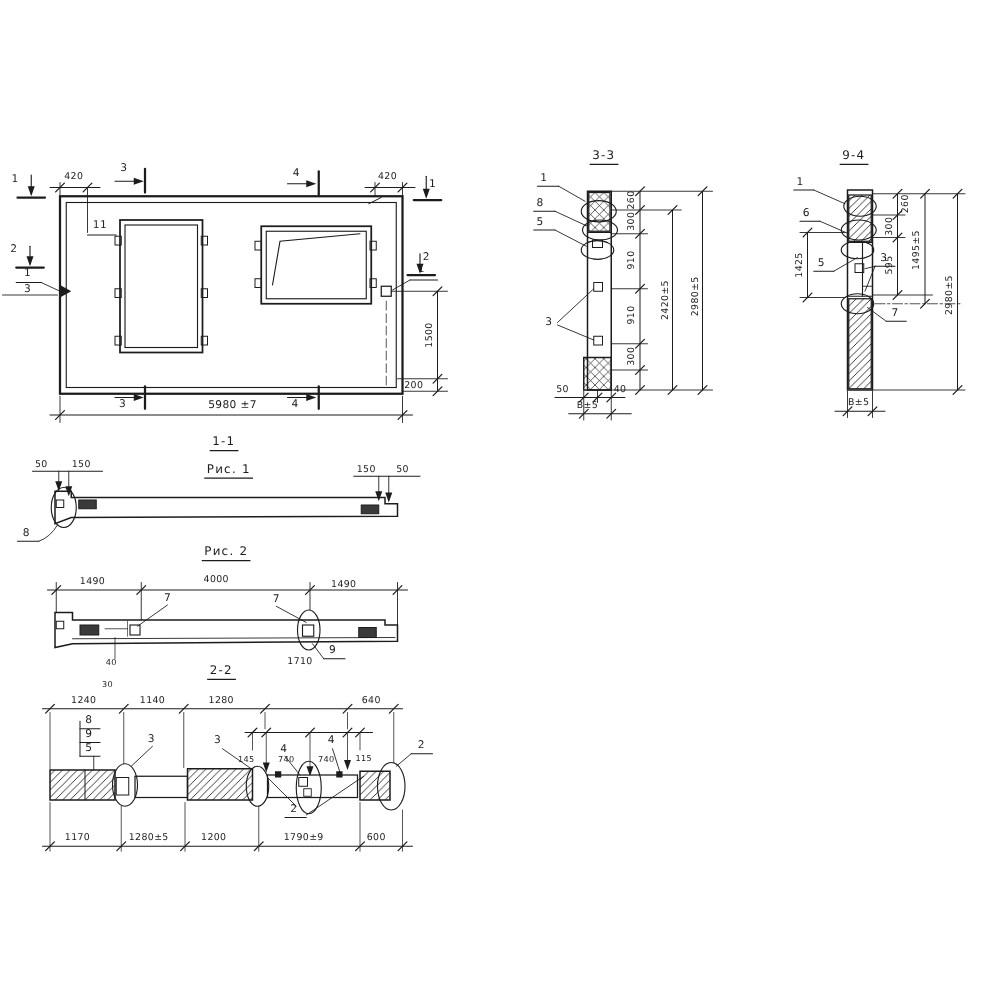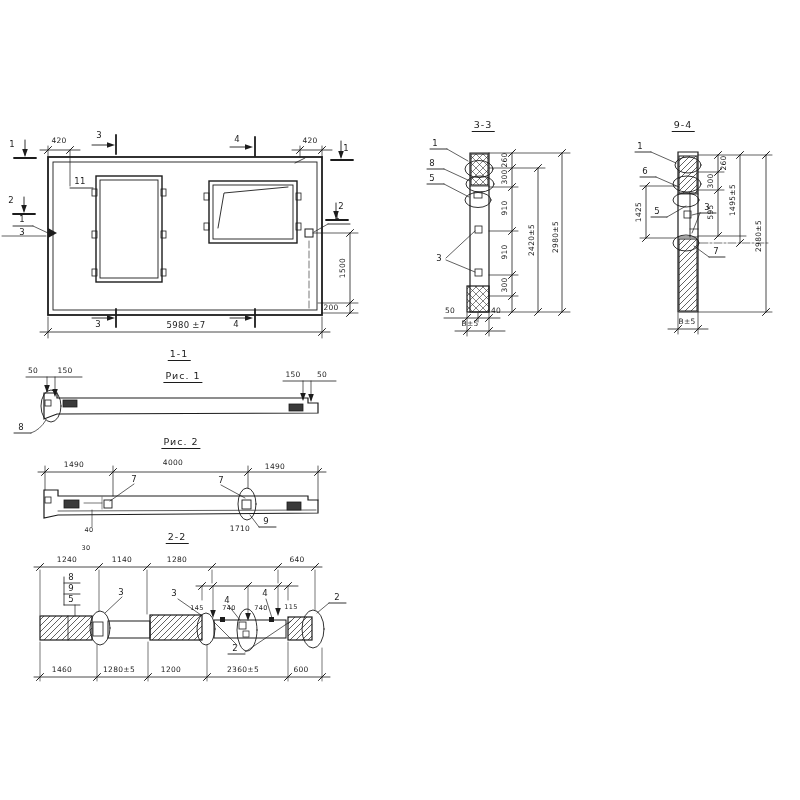--- a/index.html
+++ b/index.html
@@ -451,19 +451,19 @@
 <span class="t xs" style="left:291px;top:579px">115</span>
 <span class="t" style="left:71px;top:577px">8</span>
 <span class="t" style="left:71px;top:588px">9</span>
 <span class="t" style="left:71px;top:599px">5</span>
 <span class="t" style="left:121px;top:592px">3</span>
 <span class="t" style="left:174px;top:593px">3</span>
 <span class="t" style="left:227px;top:600px">4</span>
 <span class="t" style="left:265px;top:593px">4</span>
 <span class="t" style="left:235px;top:648px">2</span>
 <span class="t" style="left:337px;top:597px">2</span>
-<span class="t sm" style="left:62px;top:670px">1460</span>
+<span class="t sm" style="left:62px;top:670px">1170</span>
 <span class="t sm" style="left:119px;top:670px">1280±5</span>
 <span class="t sm" style="left:171px;top:670px">1200</span>
-<span class="t sm" style="left:243px;top:670px">2360±5</span>
+<span class="t sm" style="left:243px;top:670px">1790±9</span>
 <span class="t sm" style="left:301px;top:670px">600</span>
 
 </div>
 
 </body></html>

